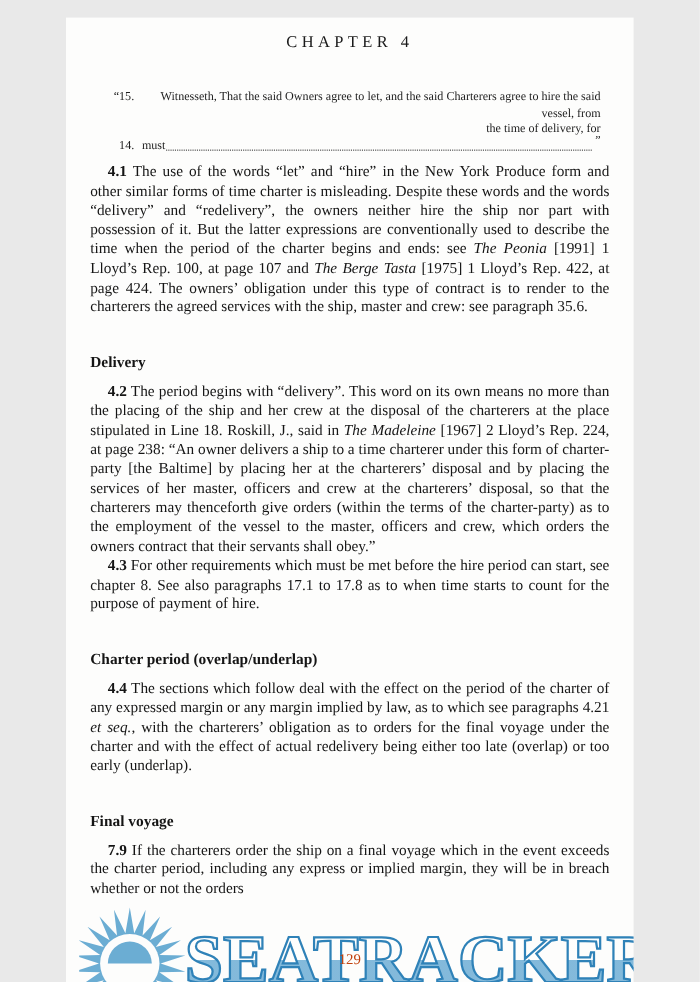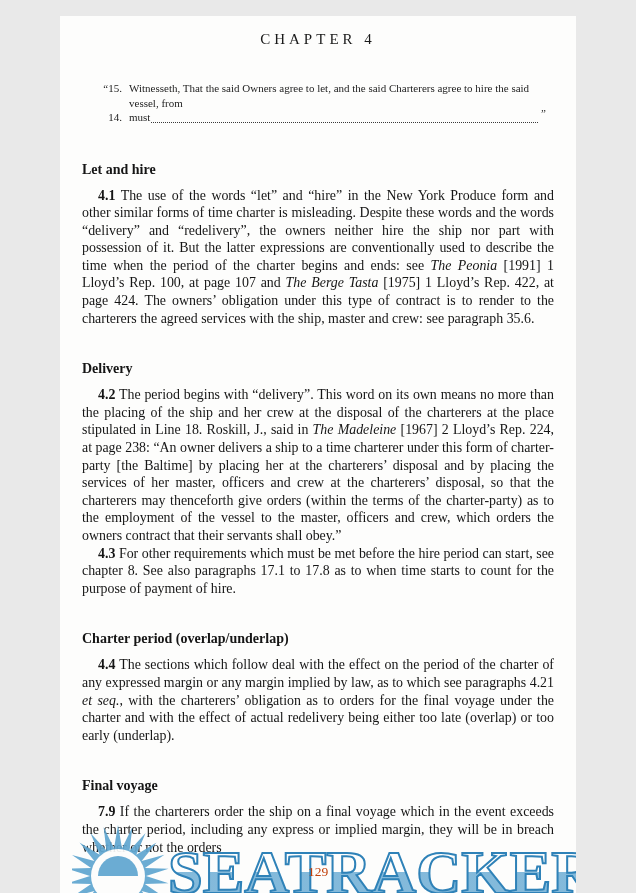--- a/index.html
+++ b/index.html
@@ -27,21 +27,21 @@
     letter-spacing:0.5px;
   }
   .quote{
     margin:33px 30px 0 34px;
     font-size:11px;
     line-height:14.5px;
     color:#1d1d1d;
   }
   .q-line{display:flex;}
   .q-num{flex:0 0 28px;text-align:right;margin-right:7px;white-space:pre;}
-  .q-text{flex:1;}
+  .q-text{flex:1;text-align:right;}
   .q-leader-row{display:flex;align-items:flex-end;}
   .leader{
     flex:1;
     border-bottom:1.5px dotted #3a3a3a;
     margin:0 2px 2px 1px;
     height:1px;
   }
   .q-close{margin-left:1px;transform:translateY(-4px);}
   main{display:block;margin:0 22px;}
   .sec-heading{
@@ -82,31 +82,34 @@
 <div class="page">
 
   <div class="chapter">CHAPTER 4</div>
 
   <div class="quote">
     <div class="q-line">
       <span class="q-num">“15.</span>
       <span class="q-text">Witnesseth, That the said Owners agree to let, and the said Charterers agree to hire the said vessel, from</span>
     </div>
     <div class="q-line">
+      <span class="q-num"></span>
+      <span class="q-text">the time of delivery, for</span>
+    </div>
+    <div class="q-line">
       <span class="q-num">14.</span>
       <span class="q-text q-leader-row">
         <span>must</span>
         <span class="leader"></span>
         <span class="q-close">”</span>
       </span>
     </div>
   </div>
 
   <main id="sections">
-      <h2 class="sec-heading">Let and hire</h2>
       <p class="body-para"><strong>4.1</strong><span> The use of the words “let” and “hire” in the New York Produce form and other similar forms of time charter is misleading. Despite these words and the words “delivery” and “redelivery”, the owners neither hire the ship nor part with possession of it. But the latter expressions are conventionally used to describe the time when the period of the charter begins and ends: see </span><em>The Peonia</em><span> [1991] 1 Lloyd’s Rep. 100, at page 107 and </span><em>The Berge Tasta</em><span> [1975] 1 Lloyd’s Rep. 422, at page 424. The owners’ obligation under this type of contract is to render to the charterers the agreed services with the ship, master and crew: see paragraph 35.6.</span></p>
       <h2 class="sec-heading">Delivery</h2>
       <p class="body-para"><strong>4.2</strong><span> The period begins with “delivery”. This word on its own means no more than the placing of the ship and her crew at the disposal of the charterers at the place stipulated in Line 18. Roskill, J., said in </span><em>The Madeleine</em><span> [1967] 2 Lloyd’s Rep. 224, at page 238: “An owner delivers a ship to a time charterer under this form of charter-party [the Baltime] by placing her at the charterers’ disposal and by placing the services of her master, officers and crew at the charterers’ disposal, so that the charterers may thenceforth give orders (within the terms of the charter-party) as to the employment of the vessel to the master, officers and crew, which orders the owners contract that their servants shall obey.”</span></p>
       <p class="body-para"><strong>4.3</strong><span> For other requirements which must be met before the hire period can start, see chapter 8. See also paragraphs 17.1 to 17.8 as to when time starts to count for the purpose of payment of hire.</span></p>
       <h2 class="sec-heading">Charter period (overlap/underlap)</h2>
       <p class="body-para"><strong>4.4</strong><span> The sections which follow deal with the effect on the period of the charter of any expressed margin or any margin implied by law, as to which see paragraphs 4.21 </span><em>et seq.</em><span>, with the charterers’ obligation as to orders for the final voyage under the charter and with the effect of actual redelivery being either too late (overlap) or too early (underlap).</span></p>
       <h2 class="sec-heading">Final voyage</h2>
       <p class="body-para"><strong>7.9</strong><span> If the charterers order the ship on a final voyage which in the event exceeds the charter period, including any express or implied margin, they will be in breach whether or not the orders</span></p>
     </main>
 

